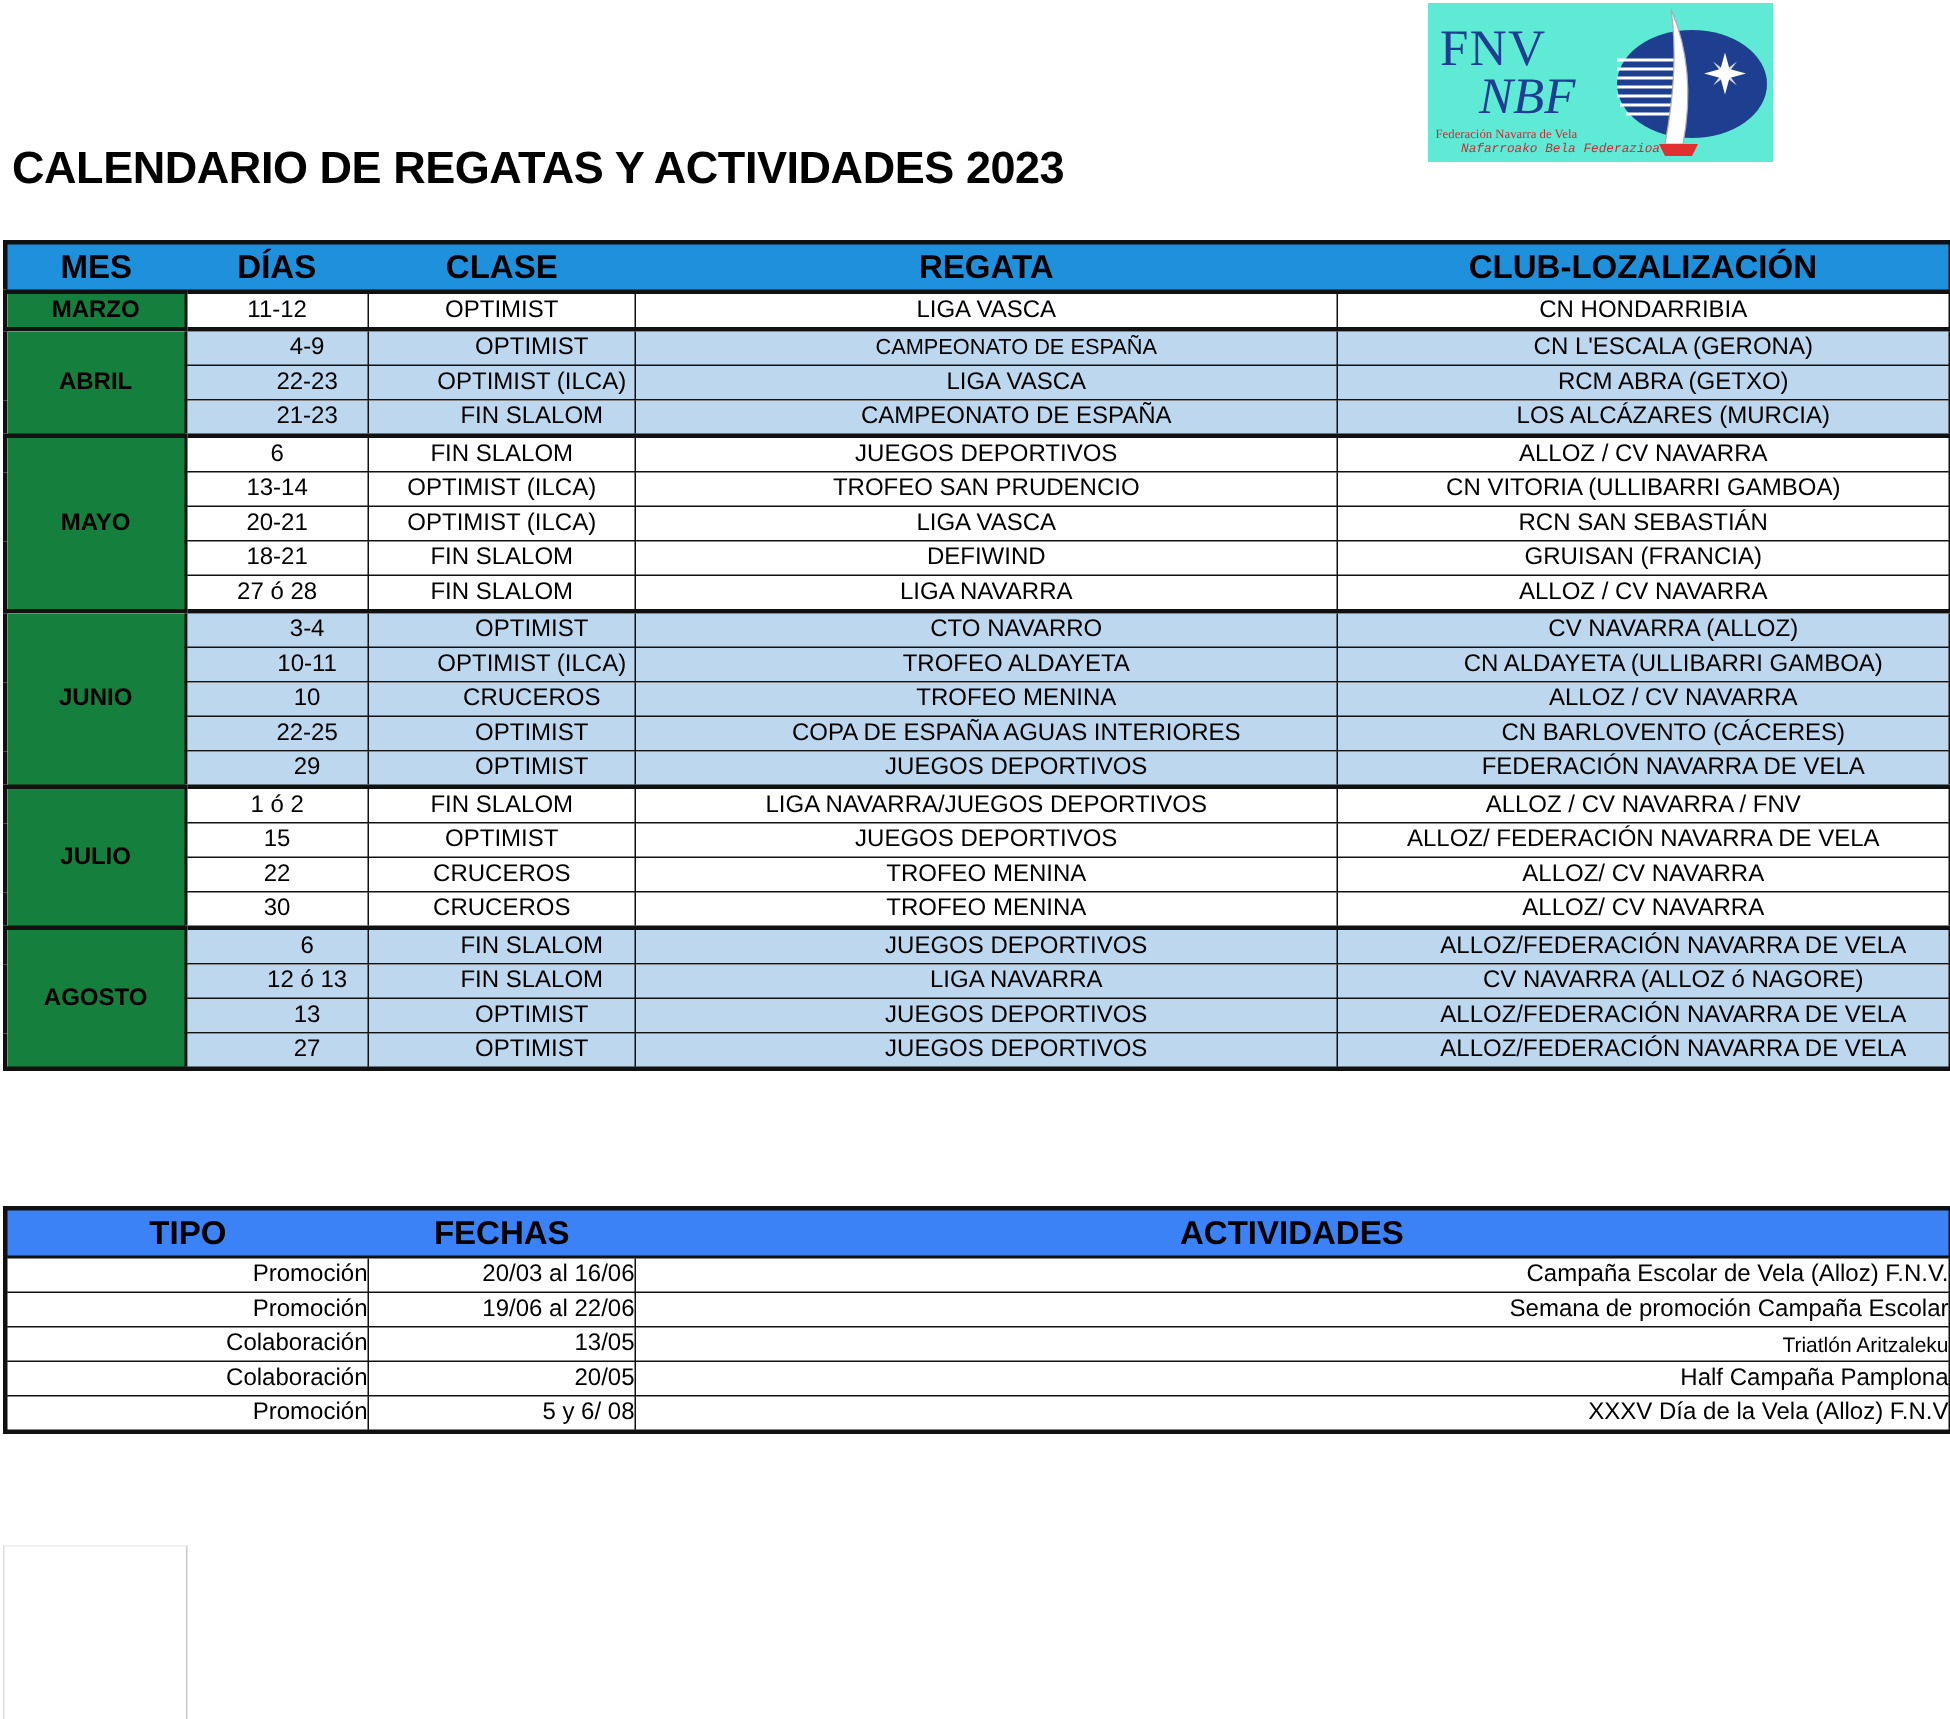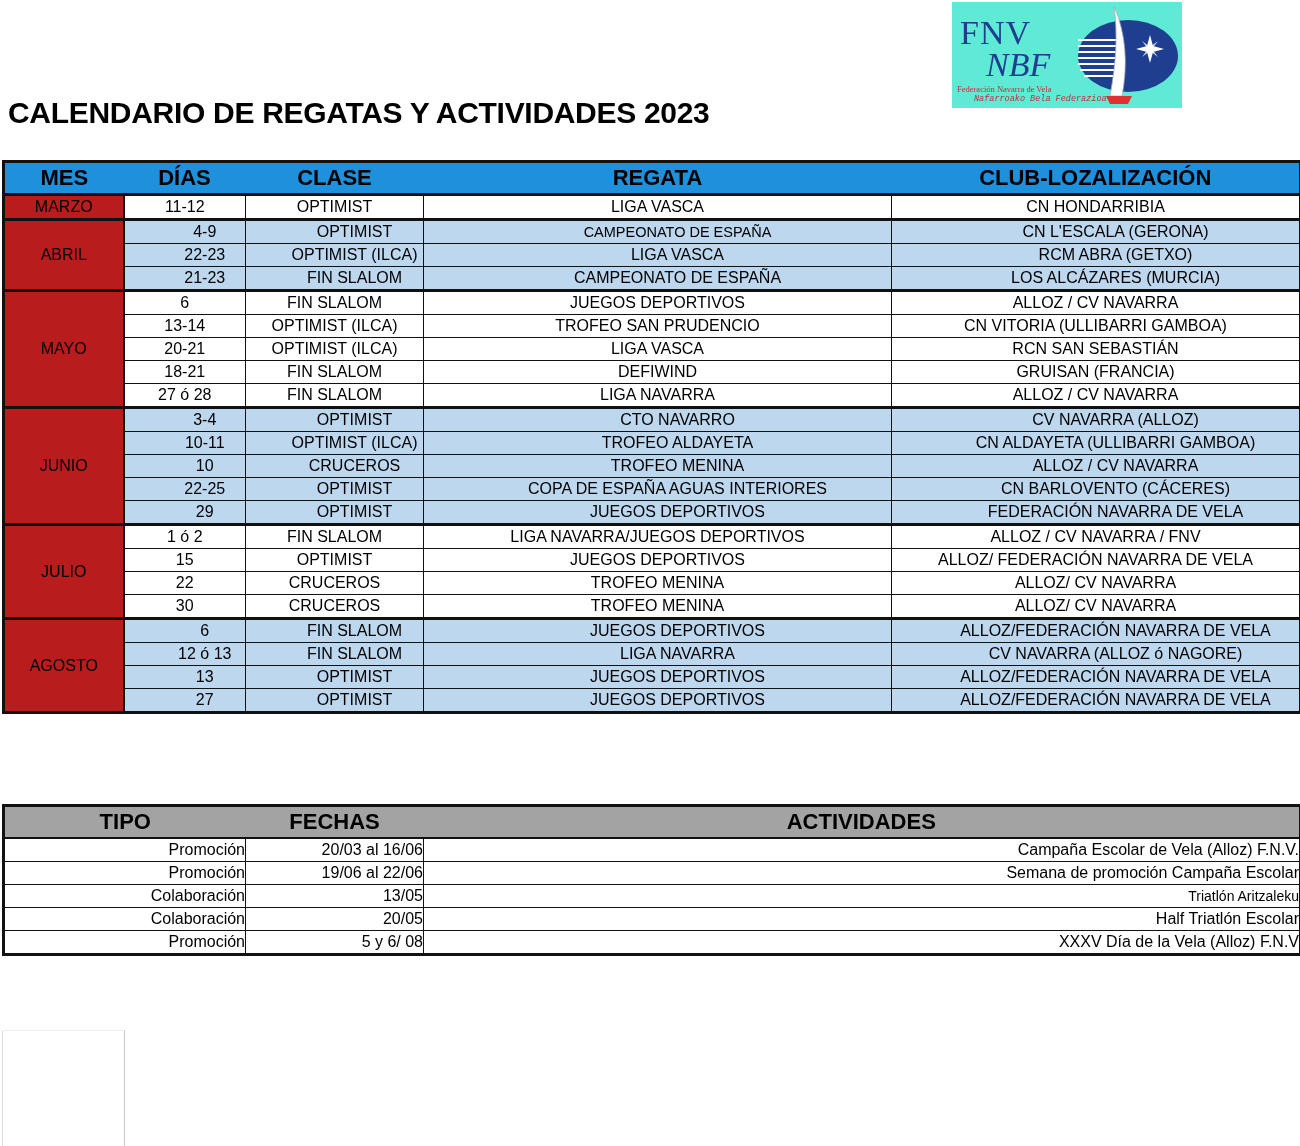--- a/index.html
+++ b/index.html
@@ -11,26 +11,26 @@
   .logo .nbf { position:absolute; left:34px; top:44px; font-family:"Liberation Serif", serif; font-style:italic; font-size:34px; color:#1e3f8f; }
   .logo .fed1 { position:absolute; left:5px; top:82px; font-family:"Liberation Serif", serif; font-size:8.5px; color:#c0303a; white-space:nowrap; }
   .logo .fed2 { position:absolute; left:22px; top:92px; font-family:Liberation Mono, monospace; font-style:italic; font-size:8.5px; color:#c0303a; white-space:nowrap; }
   .logo svg { position:absolute; left:118px; top:2px; }
 
   .title { position:absolute; left:8px; top:96px; font-size:30px; font-weight:bold; letter-spacing:-0.3px; white-space:nowrap; }
 
   table.cal { position:absolute; left:2px; top:160px; width:1297px; border-collapse:collapse; table-layout:fixed; border:3px solid #111; }
   table.cal th { background:#1f90dc; font-size:22px; font-weight:bold; height:30px; padding:0; text-align:center; border-bottom:3px solid #111;margin-top:36px; }
   table.cal td { font-size:16px; height:22px; padding:0; text-align:center; border:1.5px solid #111; white-space:nowrap; overflow:hidden; line-height:22px; }
-  table.cal td.mes { font-weight:normal; background:#b91c1c; border-right:2.5px solid #111; }
+  table.cal td.mes { font-weight:bold; background:#15803d; border-right:2.5px solid #111; }
   table.cal tr.blue td:not(.mes) { background:#bdd7ee;padding-left:40px; }
   table.cal tr.grp-start td { border-top:3px solid #111; }
 
   table.act { position:absolute; left:2px; top:804px; width:1297px; border-collapse:collapse; table-layout:fixed; border:3px solid #111; }
-  table.act th { background:#a3a3a3; font-size:22px; font-weight:bold; height:30px; padding:0; text-align:center; border-bottom:2.5px solid #111; }
+  table.act th { background:#3b82f6; font-size:22px; font-weight:bold; height:30px; padding:0; text-align:center; border-bottom:2.5px solid #111; }
   table.act td { font-size:16px; height:22px; padding:0; text-align:right; border-left:1.5px solid #111; border-right:1.5px solid #111; border-bottom:1.5px solid #111; white-space:nowrap; line-height:22px; }
   table.act td.small { font-size:14px; }
 
   .blank-box { position:absolute; left:2px; top:1030px; width:121px; height:116px; border-left:1px solid #ddd; border-top:1px solid #eee; border-right:1.5px solid #c8c8c8; }
 </style>
 </head>
 <body>
 
 <div class="logo">
   <span class="fnv">FNV</span>
@@ -249,21 +249,21 @@
       <td>Semana de promoción Campaña Escolar</td>
     </tr>
     <tr>
       <td>Colaboración</td>
       <td>13/05</td>
       <td class="small">Triatlón Aritzaleku</td>
     </tr>
     <tr>
       <td>Colaboración</td>
       <td>20/05</td>
-      <td>Half Triatlón Escolar</td>
+      <td>Half Campaña Pamplona</td>
     </tr>
     <tr>
       <td>Promoción</td>
       <td>5 y 6/ 08</td>
       <td>XXXV Día de la Vela (Alloz) F.N.V</td>
     </tr>
   </tbody>
 </table>
 
 <div class="blank-box"></div>

